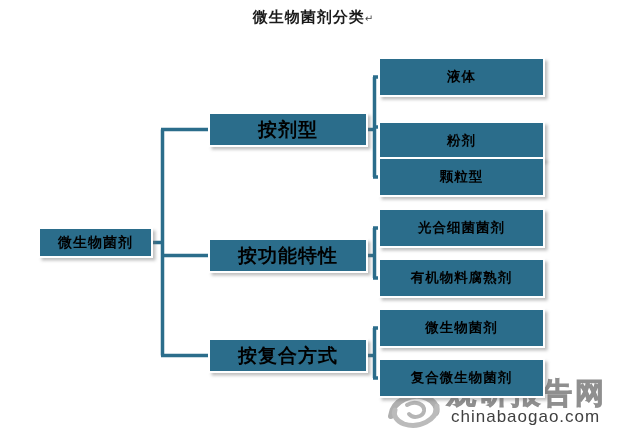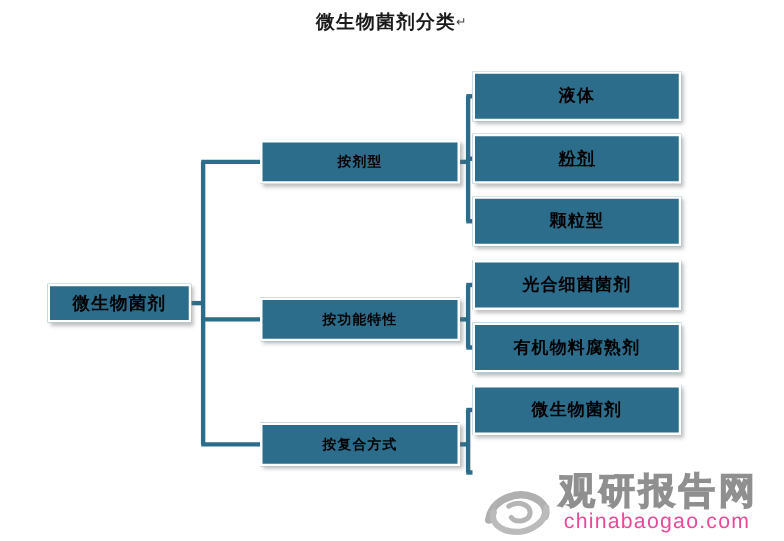--- a/index.html
+++ b/index.html
@@ -45,27 +45,27 @@
     justify-content: center;
     background: #2B6D8B;
     border: 2px solid #ffffff;
     box-shadow: 2.5px 2.5px 3px rgba(110,110,110,0.45);
     color: #000000;
     font-weight: bold;
     z-index: 3;
     letter-spacing: 1px;
   }
   .root-node   { left: 38px;  top: 227px; width: 115px; height: 31px; font-size: 14px; }
-  .branch-node { left: 208px; width: 160px; height: 35px; font-size: 11px; }
+  .branch-node { left: 208px; width: 160px; height: 35px; font-size: 19px; }
   .branch-0 { top: 112px; }
   .branch-1 { top: 238px; font-family: Liberation Serif, serif; }
   .branch-2 { top: 338px; }
   .leaf-node { left: 378px; width: 167px; height: 40px; font-size: 13.5px; }
   .leaf-0 { top: 57px; }
-  .leaf-1 { top: 107px; text-decoration: underline; }
+  .leaf-1 { top: 121px; }
   .leaf-2 { top: 157px; }
   .leaf-3 { top: 208px; }
   .leaf-4 { top: 258px; }
   .leaf-5 { top: 308px; }
   .leaf-6 { top: 358px; }
   .watermark {
     position: absolute;
     left: 385px;
     top: 378px;
     display: flex;
@@ -78,21 +78,21 @@
   .wm-name {
     font-size: 29px;
     font-weight: bold;
     color: #9a9a9a;
     letter-spacing: 3px;
     line-height: 30px;
     -webkit-text-stroke: 1px #8f8f8f;
   }
   .wm-url {
     font-size: 17px;
-    color: #ec4899;
+    color: #404040;
     letter-spacing: 1px;
     line-height: 18px;
     margin-top: 0px;
     padding-left: 4px;
   }
 </style>
 </head>
 <body>
 
 <div class="canvas">
@@ -169,14 +169,17 @@
   </div>
   <div class="node leaf-node leaf-3">
     <span>光合细菌菌剂</span>
   </div>
   <div class="node leaf-node leaf-4">
     <span>有机物料腐熟剂</span>
   </div>
   <div class="node leaf-node leaf-5">
     <span>微生物菌剂</span>
   </div>
+  <div class="node leaf-node leaf-6">
+    <span>复合微生物菌剂</span>
+  </div>
 
 </div>
 
 </body></html>

